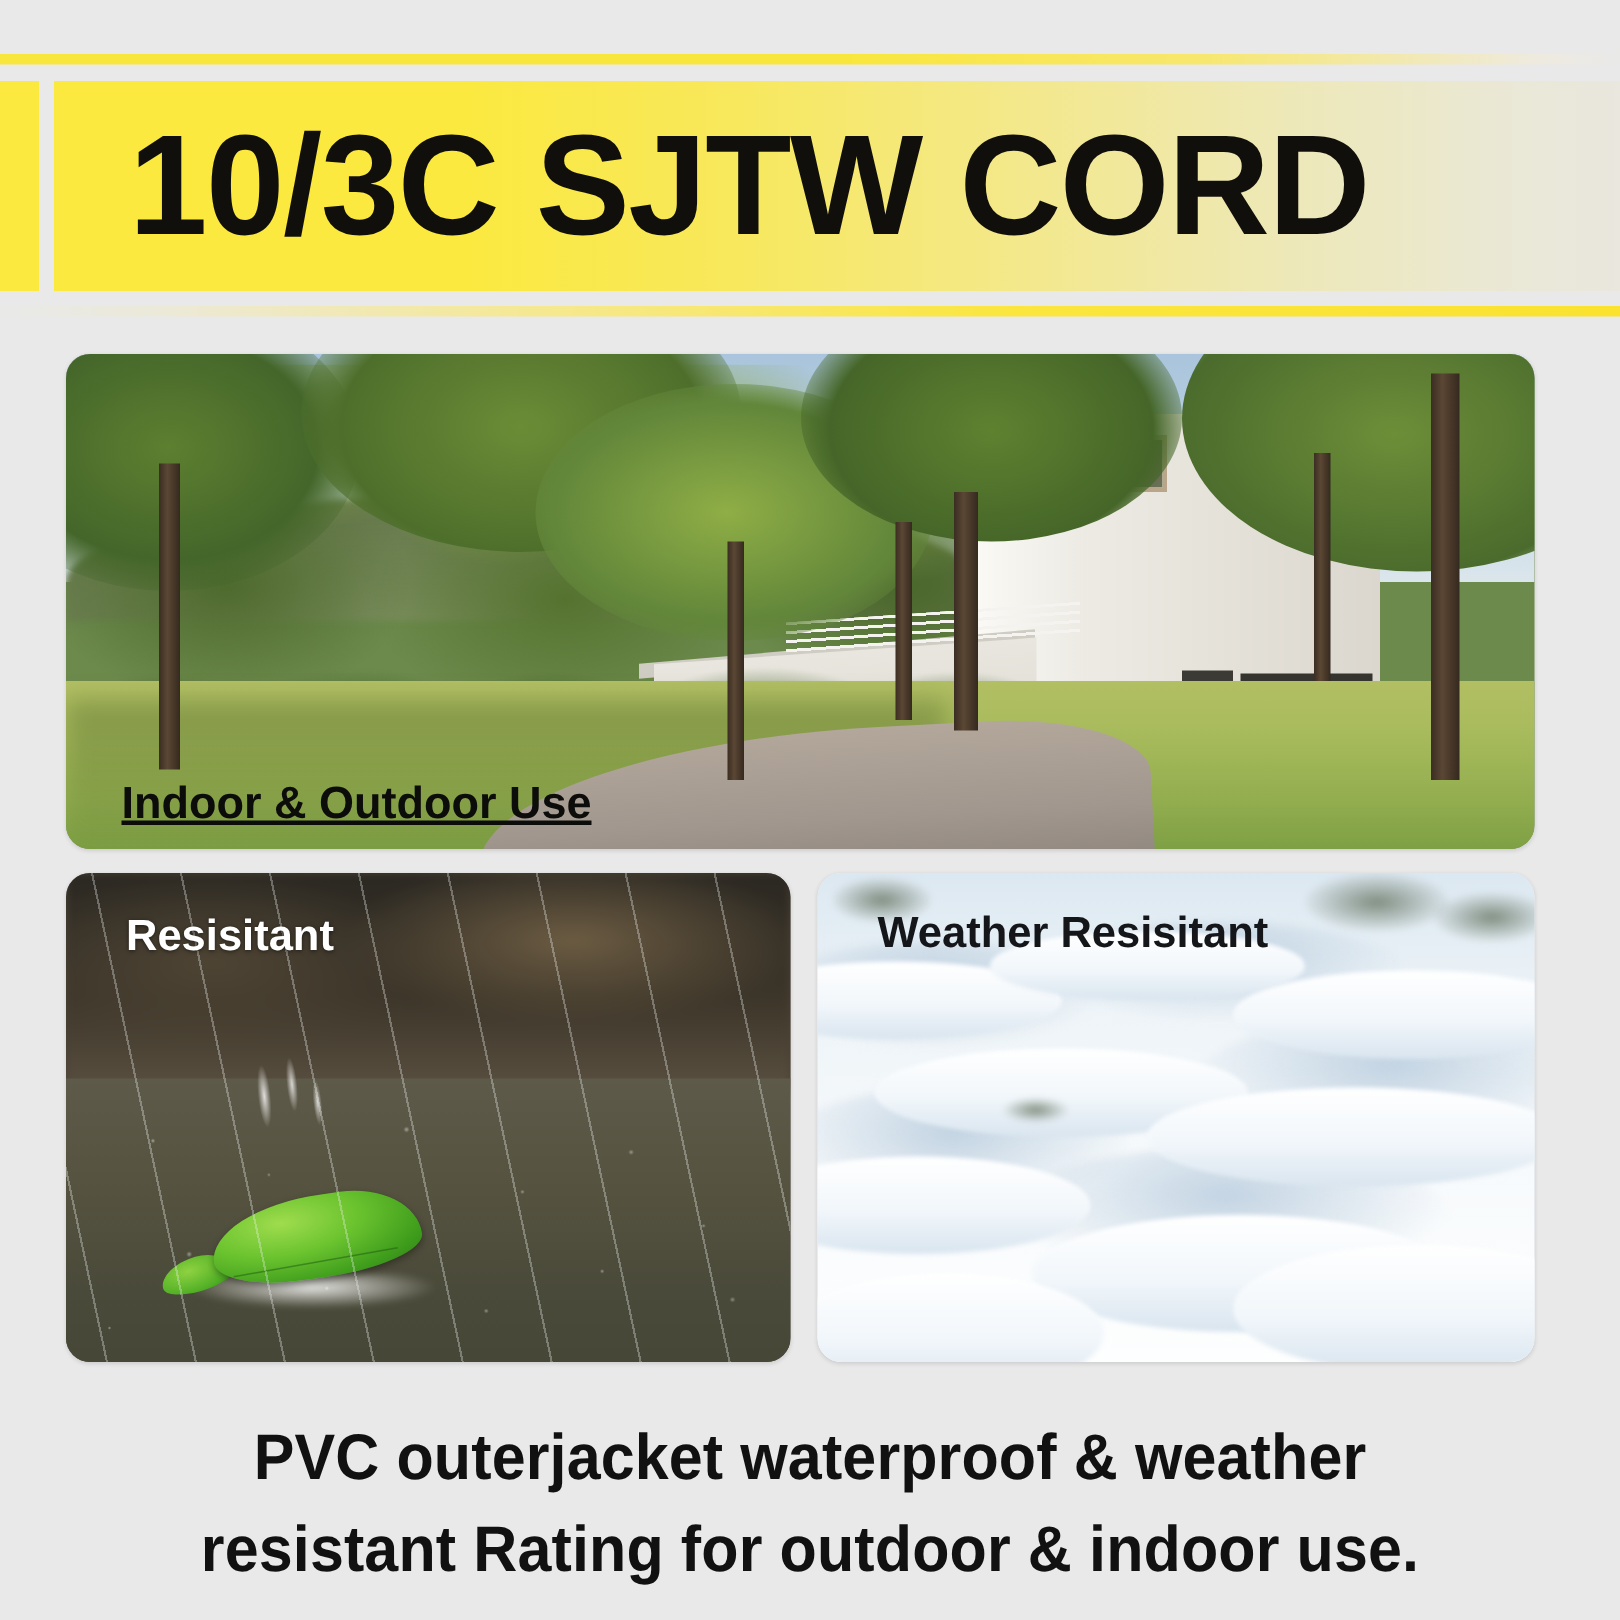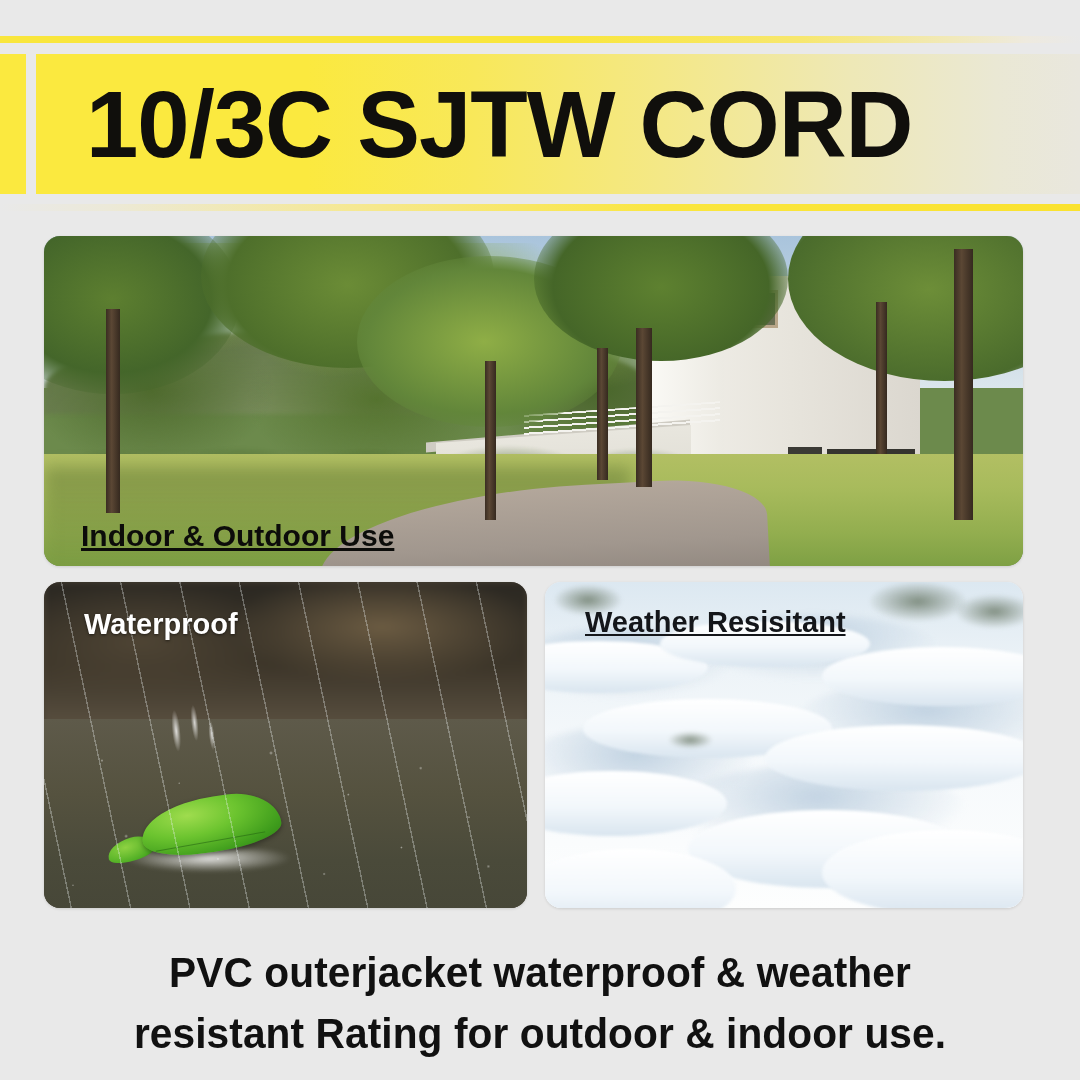--- a/index.html
+++ b/index.html
@@ -351,21 +351,20 @@
   .snow-dark-speck {
     position: absolute;
     border-radius: 50%;
     background: radial-gradient(ellipse at 50% 50%, rgba(78,94,70,0.65) 0%, rgba(78,94,70,0) 75%);
     filter: blur(2px);
   }
   #weather-caption {
     left: 40px; top: 24px;
     font-size: 29px;
     color: #14161a;
-    text-decoration: underline;
   }
 
   
   #outdoor-caption {
     left: 37px; bottom: 13px;
     font-size: 30px;
     color: #0c0c0a;
     text-decoration: underline;
   }
 
@@ -457,21 +456,21 @@
     <div class="wp-ground"></div>
     <div class="wp-speckle"></div>
     <div class="wp-splash"></div>
     <div class="wp-foam"></div>
     <div class="wp-leaf-small"></div>
     <div class="wp-leaf-main"></div>
     <div class="wp-leaf-vein"></div>
     <div class="wp-rain"></div>
   </div>
 
-  <div class="panel-caption" id="waterproof-caption">Waterproof</div>
+  <div class="panel-caption" id="waterproof-caption">Resisitant</div>
 </div>
 
 <div class="panel" id="panel-weather">
   <div class="panel-art">
     <div class="snow-base"></div>
 
     <div class="snow-shade" style="left:-8%; top:14%; width:48%; height:22%;"></div>
     <div class="snow-shade" style="left:30%; top:10%; width:52%; height:20%;"></div>
     <div class="snow-shade" style="left:52%; top:30%; width:56%; height:26%;"></div>
     <div class="snow-shade" style="left:-6%; top:44%; width:50%; height:26%;"></div>

